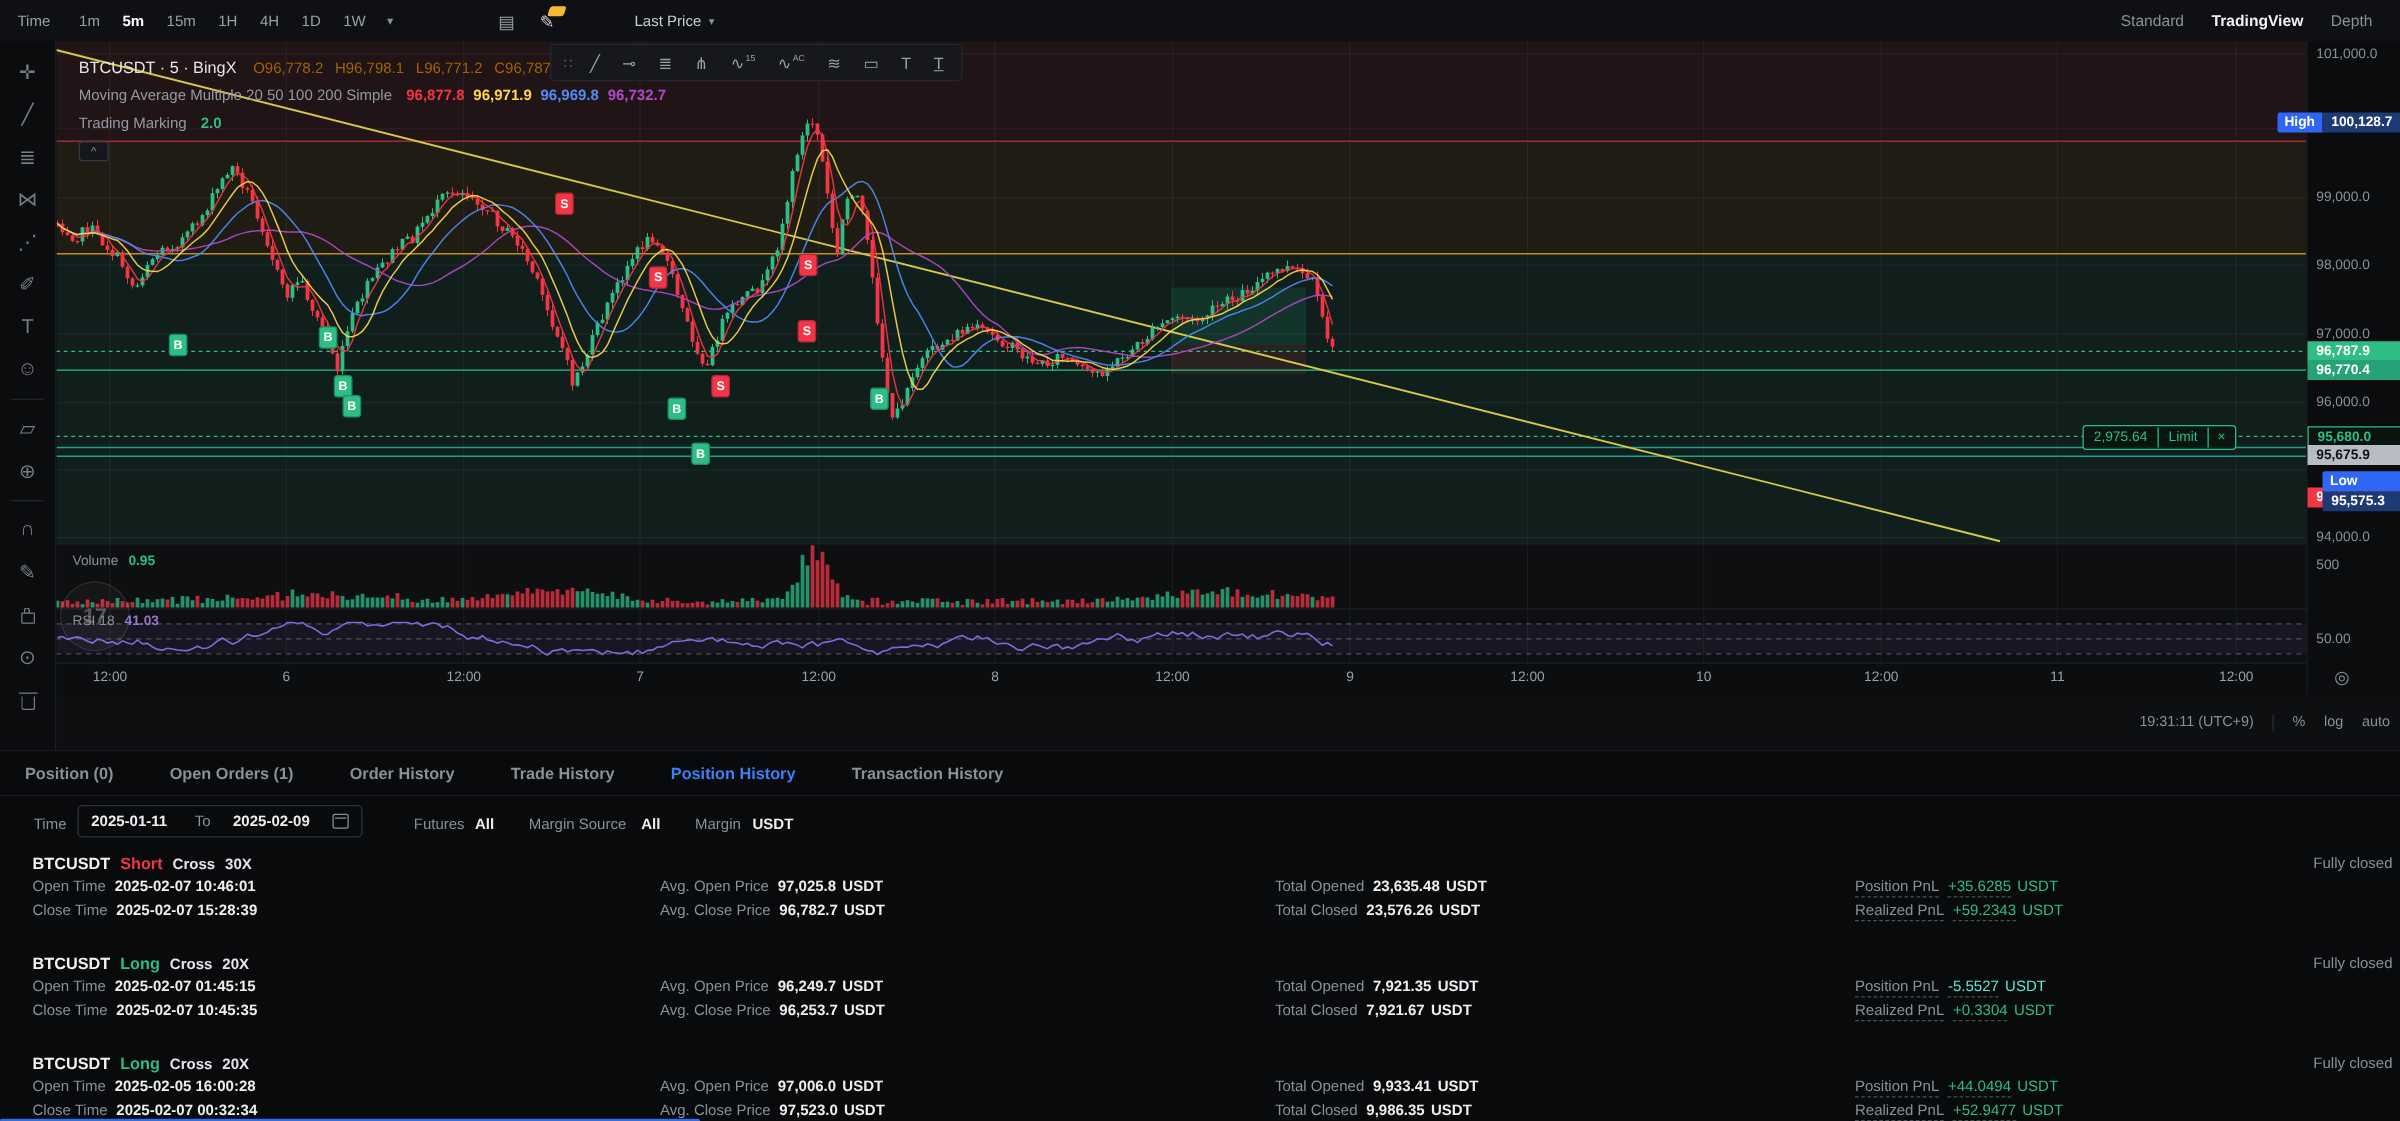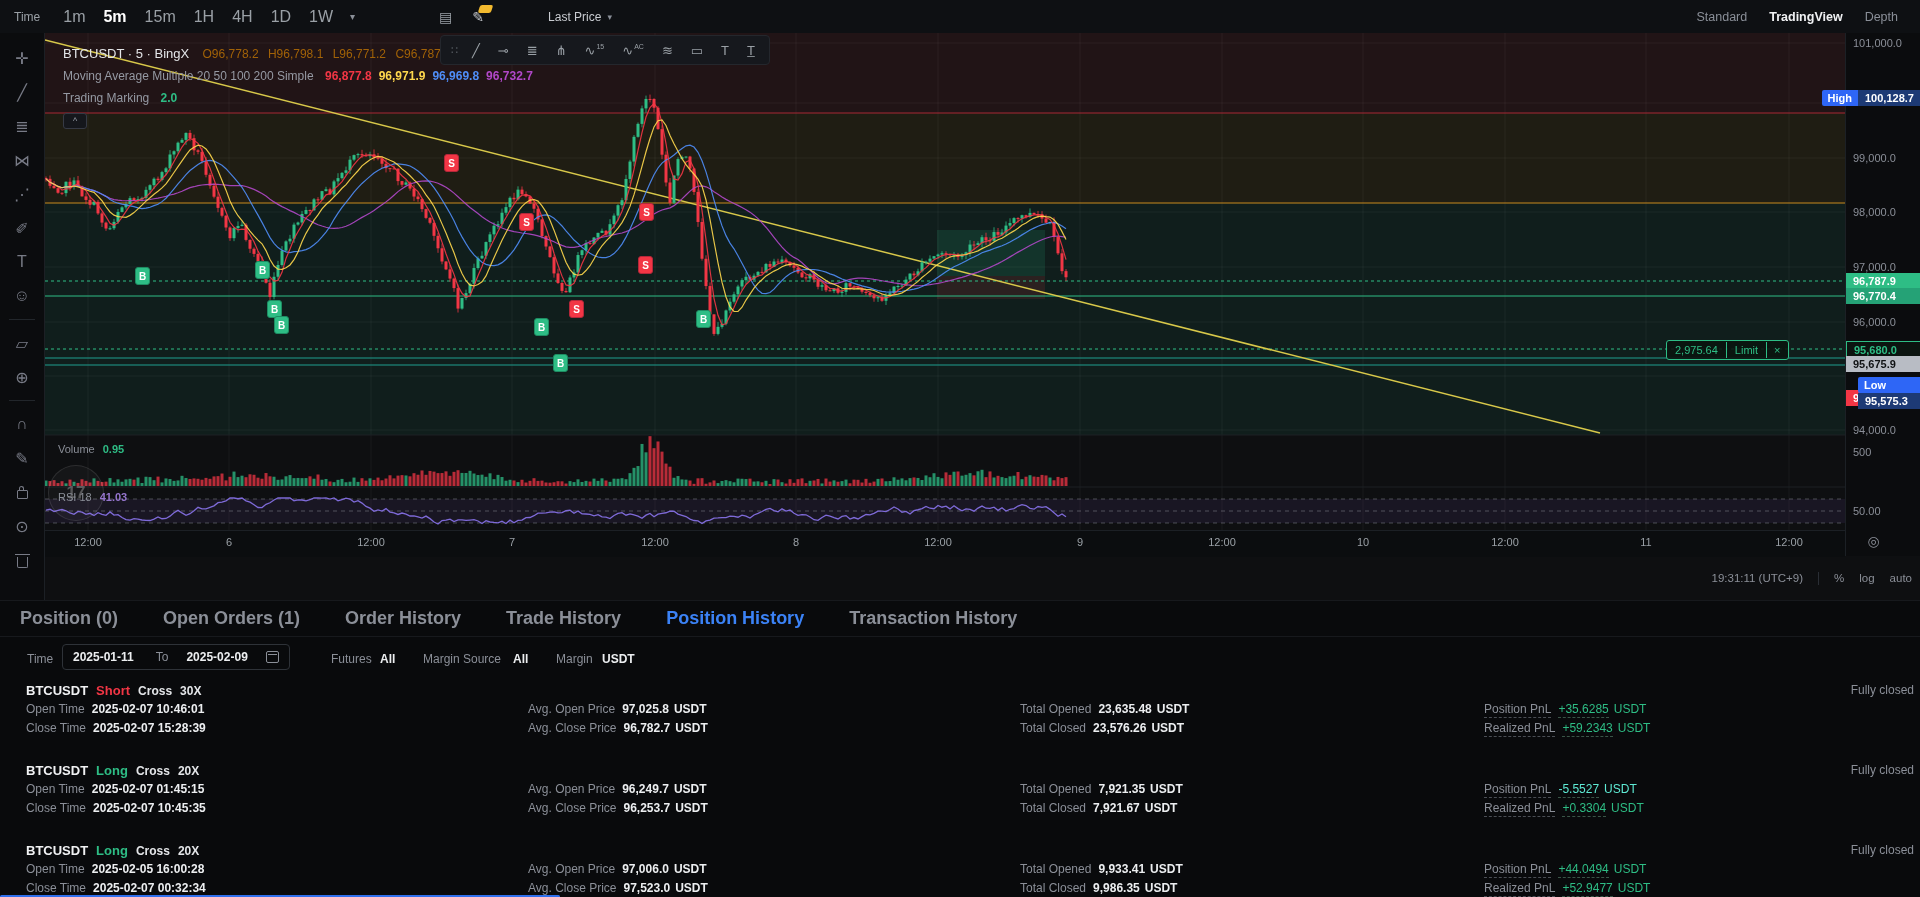--- a/index.html
+++ b/index.html
@@ -3,21 +3,21 @@
 <meta charset="utf-8">
 <style>
   html,body{margin:0;padding:0;background:#000;}
   .app{position:relative;width:1920px;height:897px;background:#0b0d0f;overflow:hidden;
        font-family:"Liberation Sans",sans-serif;color:#d1d4dc;-webkit-font-smoothing:antialiased;}
   
   .topbar{position:absolute;left:0;top:0;width:1920px;height:33px;background:#0e1013;
           border-bottom:1px solid #1c2025;display:flex;align-items:center;justify-content:space-between;}
   .tb-left{display:flex;align-items:center;gap:0;padding-left:14px;}
   .tb-time{color:#9aa0a6;font-size:12px;margin-right:14px;}
-  .iv{color:#9aa0a6;font-size:16px;padding:4px 9px;cursor:pointer;border-radius:3px;}
+  .iv{color:#9aa0a6;font-size:12px;padding:4px 9px;cursor:pointer;border-radius:3px;}
   .iv.active{color:#ffffff;font-weight:bold;}
   .tb-caret{color:#8a8f98;font-size:10px;padding:0 8px;}
   .tb-ic{color:#9aa0a6;font-size:14px;padding:0 10px;position:relative;}
   .tb-ic.settings{margin-left:66px;}
   .tb-ic.marker{color:#c9ccd1;}
   .tb-ic.marker .swatch{position:absolute;top:-4px;right:2px;width:13px;height:8px;background:#f3ba2f;border-radius:2px;transform:skewX(-18deg);}
   .lastprice{display:flex;align-items:center;gap:6px;color:#c9ccd1;font-size:12px;margin-left:54px;cursor:pointer;}
   .lastprice .car{color:#8a8f98;font-size:9px;}
   .tb-right{display:flex;align-items:center;gap:22px;padding-right:22px;font-size:12.5px;}
   .vtab{color:#8a8f98;cursor:pointer;}
@@ -85,21 +85,21 @@
   .axis-ic{position:absolute;left:1866px;top:501px;width:15px;height:15px;color:#8b8f98;font-size:14px;z-index:6;line-height:15px;text-align:center;cursor:pointer;}
   
   .chart-status{position:absolute;left:0;top:530px;width:1912px;height:30px;display:flex;align-items:center;
                 justify-content:flex-end;gap:15px;font-size:11.5px;color:#8b8f98;padding-right:8px;z-index:5;}
   .cs-div{width:1px;height:13px;background:#2a2e35;}
   .cs-btn{cursor:pointer;}
   
   .panel{position:absolute;left:0;top:600px;width:1920px;height:297px;background:#090a0c;border-top:1px solid #17191d;}
   .ptabs{position:absolute;left:0;top:0;width:1920px;height:36px;display:flex;align-items:center;gap:45px;
          padding-left:20px;border-bottom:1px solid #17191d;box-sizing:border-box;}
-  .ptab{color:#8b8f98;font-size:18px;font-weight:bold;cursor:pointer;white-space:nowrap;}
+  .ptab{color:#8b8f98;font-size:13px;font-weight:bold;cursor:pointer;white-space:nowrap;}
   .ptab.active{color:#3b82f6;}
   .filters{position:absolute;left:0;top:36px;width:1920px;height:46px;font-size:12px;}
   .f-label{position:absolute;top:15px;color:#8b8f98;}
   .f-val{position:absolute;top:15px;color:#eceef0;font-weight:bold;cursor:pointer;}
   .datebox{position:absolute;left:62px;top:7px;width:228px;height:26px;border:1px solid #2e3238;border-radius:4px;
            display:flex;align-items:center;box-sizing:border-box;padding:0 10px;gap:0;}
   .datebox .d{color:#eceef0;font-weight:bold;font-size:12px;cursor:text;}
   .datebox .to{color:#8b8f98;margin:0 18px 0 22px;font-size:12px;}
   .cal{margin-left:auto;width:11px;height:10px;border:1.3px solid #8b8f98;border-radius:2px;position:relative;cursor:pointer;}
   .cal::before{content:"";position:absolute;left:1px;right:1px;top:2px;border-top:1.3px solid #8b8f98;}

